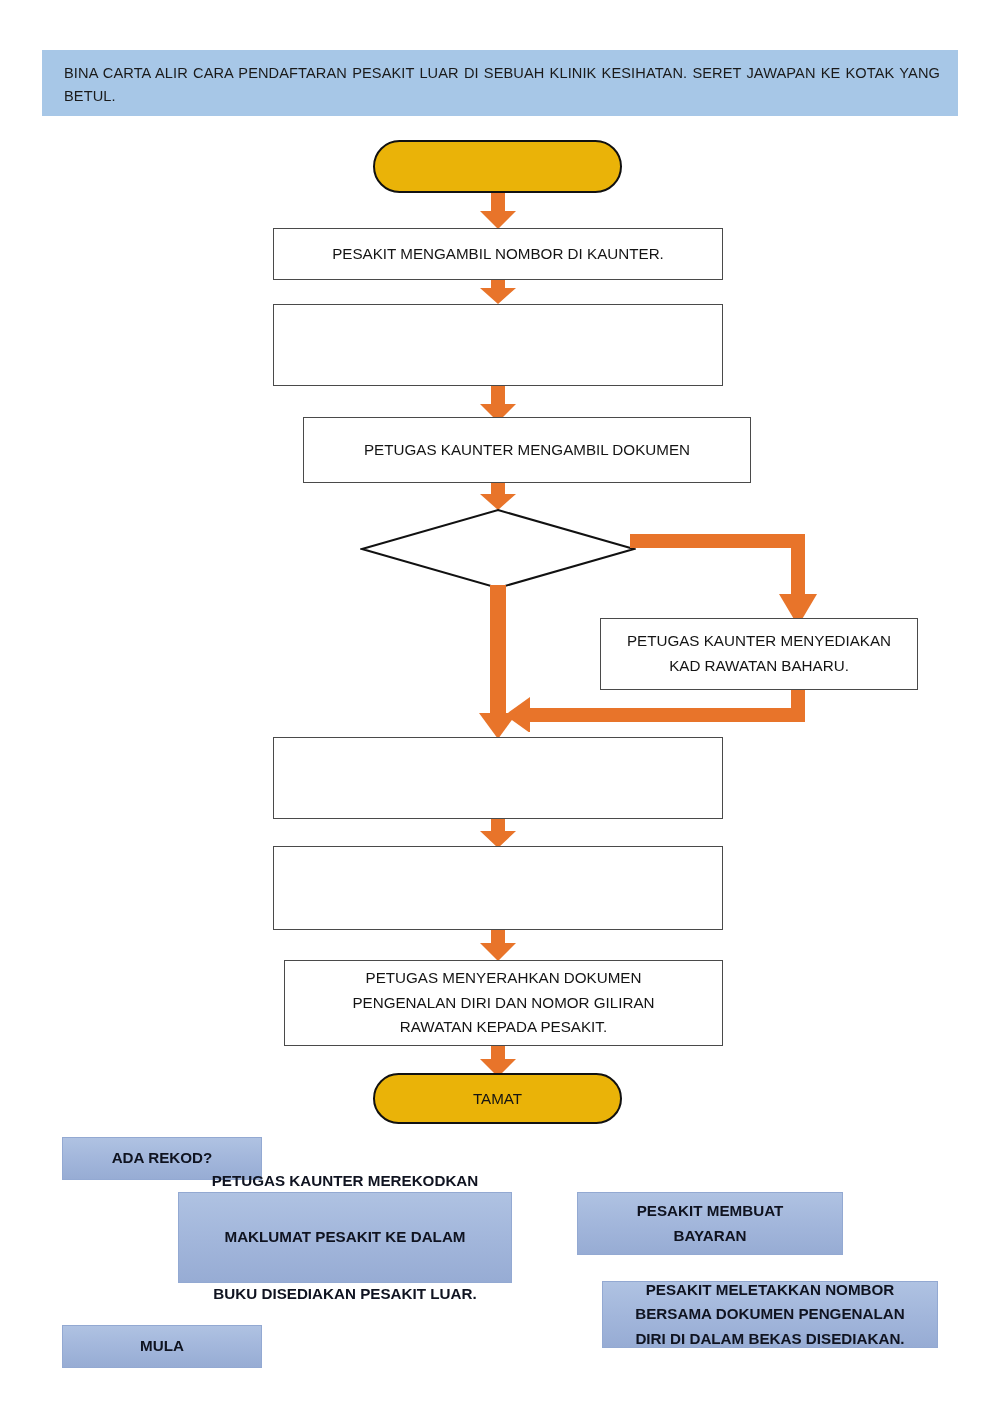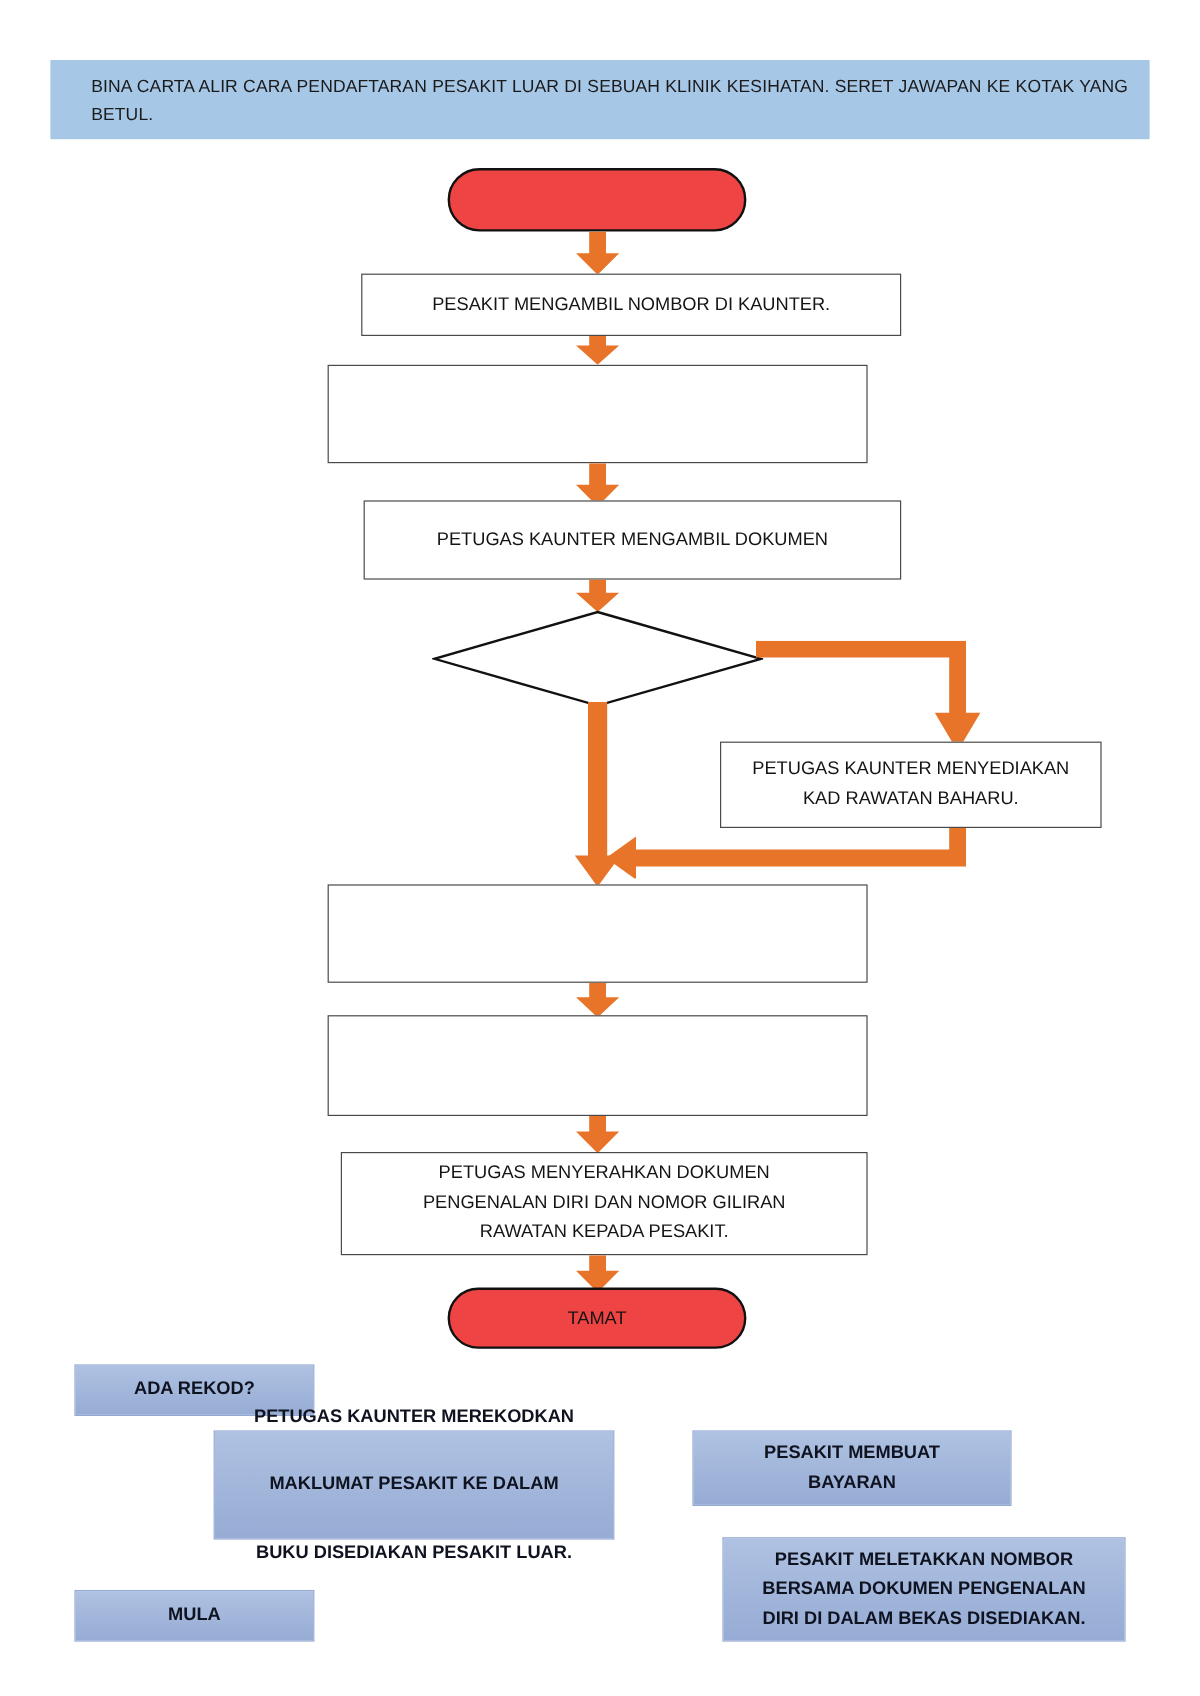--- a/index.html
+++ b/index.html
@@ -24,21 +24,21 @@
 
   
   .banner {
     position: absolute;
     left: 42px;
     top: 50px;
     width: 916px;
     height: 66px;
     background: #A7C7E7;
     box-sizing: border-box;
-    padding: 12px 18px 0 34px;
+    padding: 12px 18px 0 22px;
   }
   .banner-text {
     font-size: 14.6px;
     color: #1a1a1a;
     line-height: 1.58;
     letter-spacing: 0.1px;
     text-align: justify;
     text-align-last: left;
     white-space: pre-wrap;
   }
@@ -58,21 +58,21 @@
   }
   .proc .node-text {
     font-size: 15.2px;
     color: #141414;
     line-height: 1.62;
     padding: 0 8px;
   }
   .terminator {
     border: 2.2px solid #111111;
     border-radius: 999px;
-    background: #ef4444;
+    background: #eab308;
   }
   .terminator .node-text {
     font-size: 15.2px;
     color: #141414;
   }
 
   .diamond-wrap {
     position: absolute;
   }
   .diamond-wrap svg { display: block; }
@@ -125,21 +125,21 @@
   <div class="node terminator" style="left:373px; top:140px; width:249px; height:53px;">
     <span class="node-text"></span>
   </div>
 
   <div class="conn" style="left:479px; top:193px; width:38px; height:37px;">
     <svg width="38" height="37" viewBox="0 0 38 37">
       <polygon points="12,0 26,0 26,18 37,18 19,36 1,18 12,18" fill="#E8742A"></polygon>
     </svg>
   </div>
 
-  <div class="node proc" style="left:273px; top:228px; width:450px; height:52px;margin-left:28px;">
+  <div class="node proc" style="left:273px; top:228px; width:450px; height:52px;">
     <span class="node-text">PESAKIT MENGAMBIL NOMBOR DI KAUNTER.</span>
   </div>
 
   <div class="conn" style="left:479px; top:280px; width:38px; height:25px;">
     <svg width="38" height="25" viewBox="0 0 38 25">
       <polygon points="12,0 26,0 26,8 37,8 19,24 1,8 12,8" fill="#E8742A"></polygon>
     </svg>
   </div>
 
   <div class="node proc" style="left:273px; top:304px; width:450px; height:82px;">
@@ -239,21 +239,21 @@
     <span class="card-text">PETUGAS KAUNTER MEREKODKAN</span>
     <span class="card-text">MAKLUMAT PESAKIT KE DALAM</span>
     <span class="card-text">BUKU DISEDIAKAN PESAKIT LUAR.</span>
   </div>
 
   <div class="card" style="left:577px; top:1192px; width:266px; height:63px; flex-direction:column;">
     <span class="card-text">PESAKIT MEMBUAT</span>
     <span class="card-text">BAYARAN</span>
   </div>
 
-  <div class="card" style="left:602px; top:1281px; width:336px; height:87px; flex-direction:column;">
+  <div class="card" style="left:602px; top:1281px; width:336px; height:67px; flex-direction:column;">
     <span class="card-text">PESAKIT MELETAKKAN NOMBOR</span>
     <span class="card-text">BERSAMA DOKUMEN PENGENALAN</span>
     <span class="card-text">DIRI DI DALAM BEKAS DISEDIAKAN.</span>
   </div>
 
   <div class="card" style="left:62px; top:1325px; width:200px; height:43px;">
     <span class="card-text">MULA</span>
   </div>
 
 </div>

